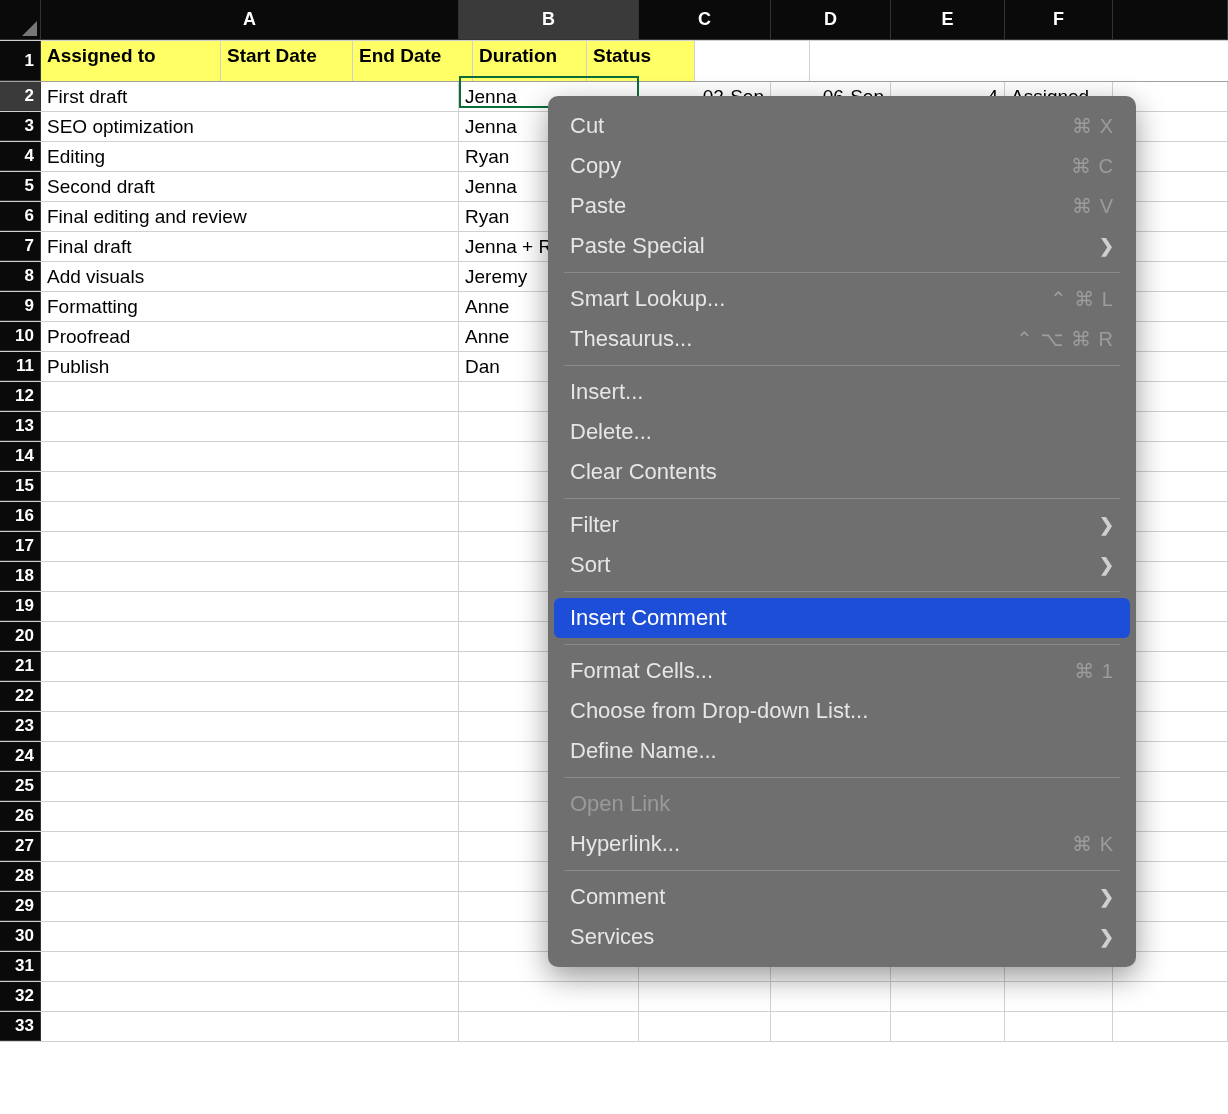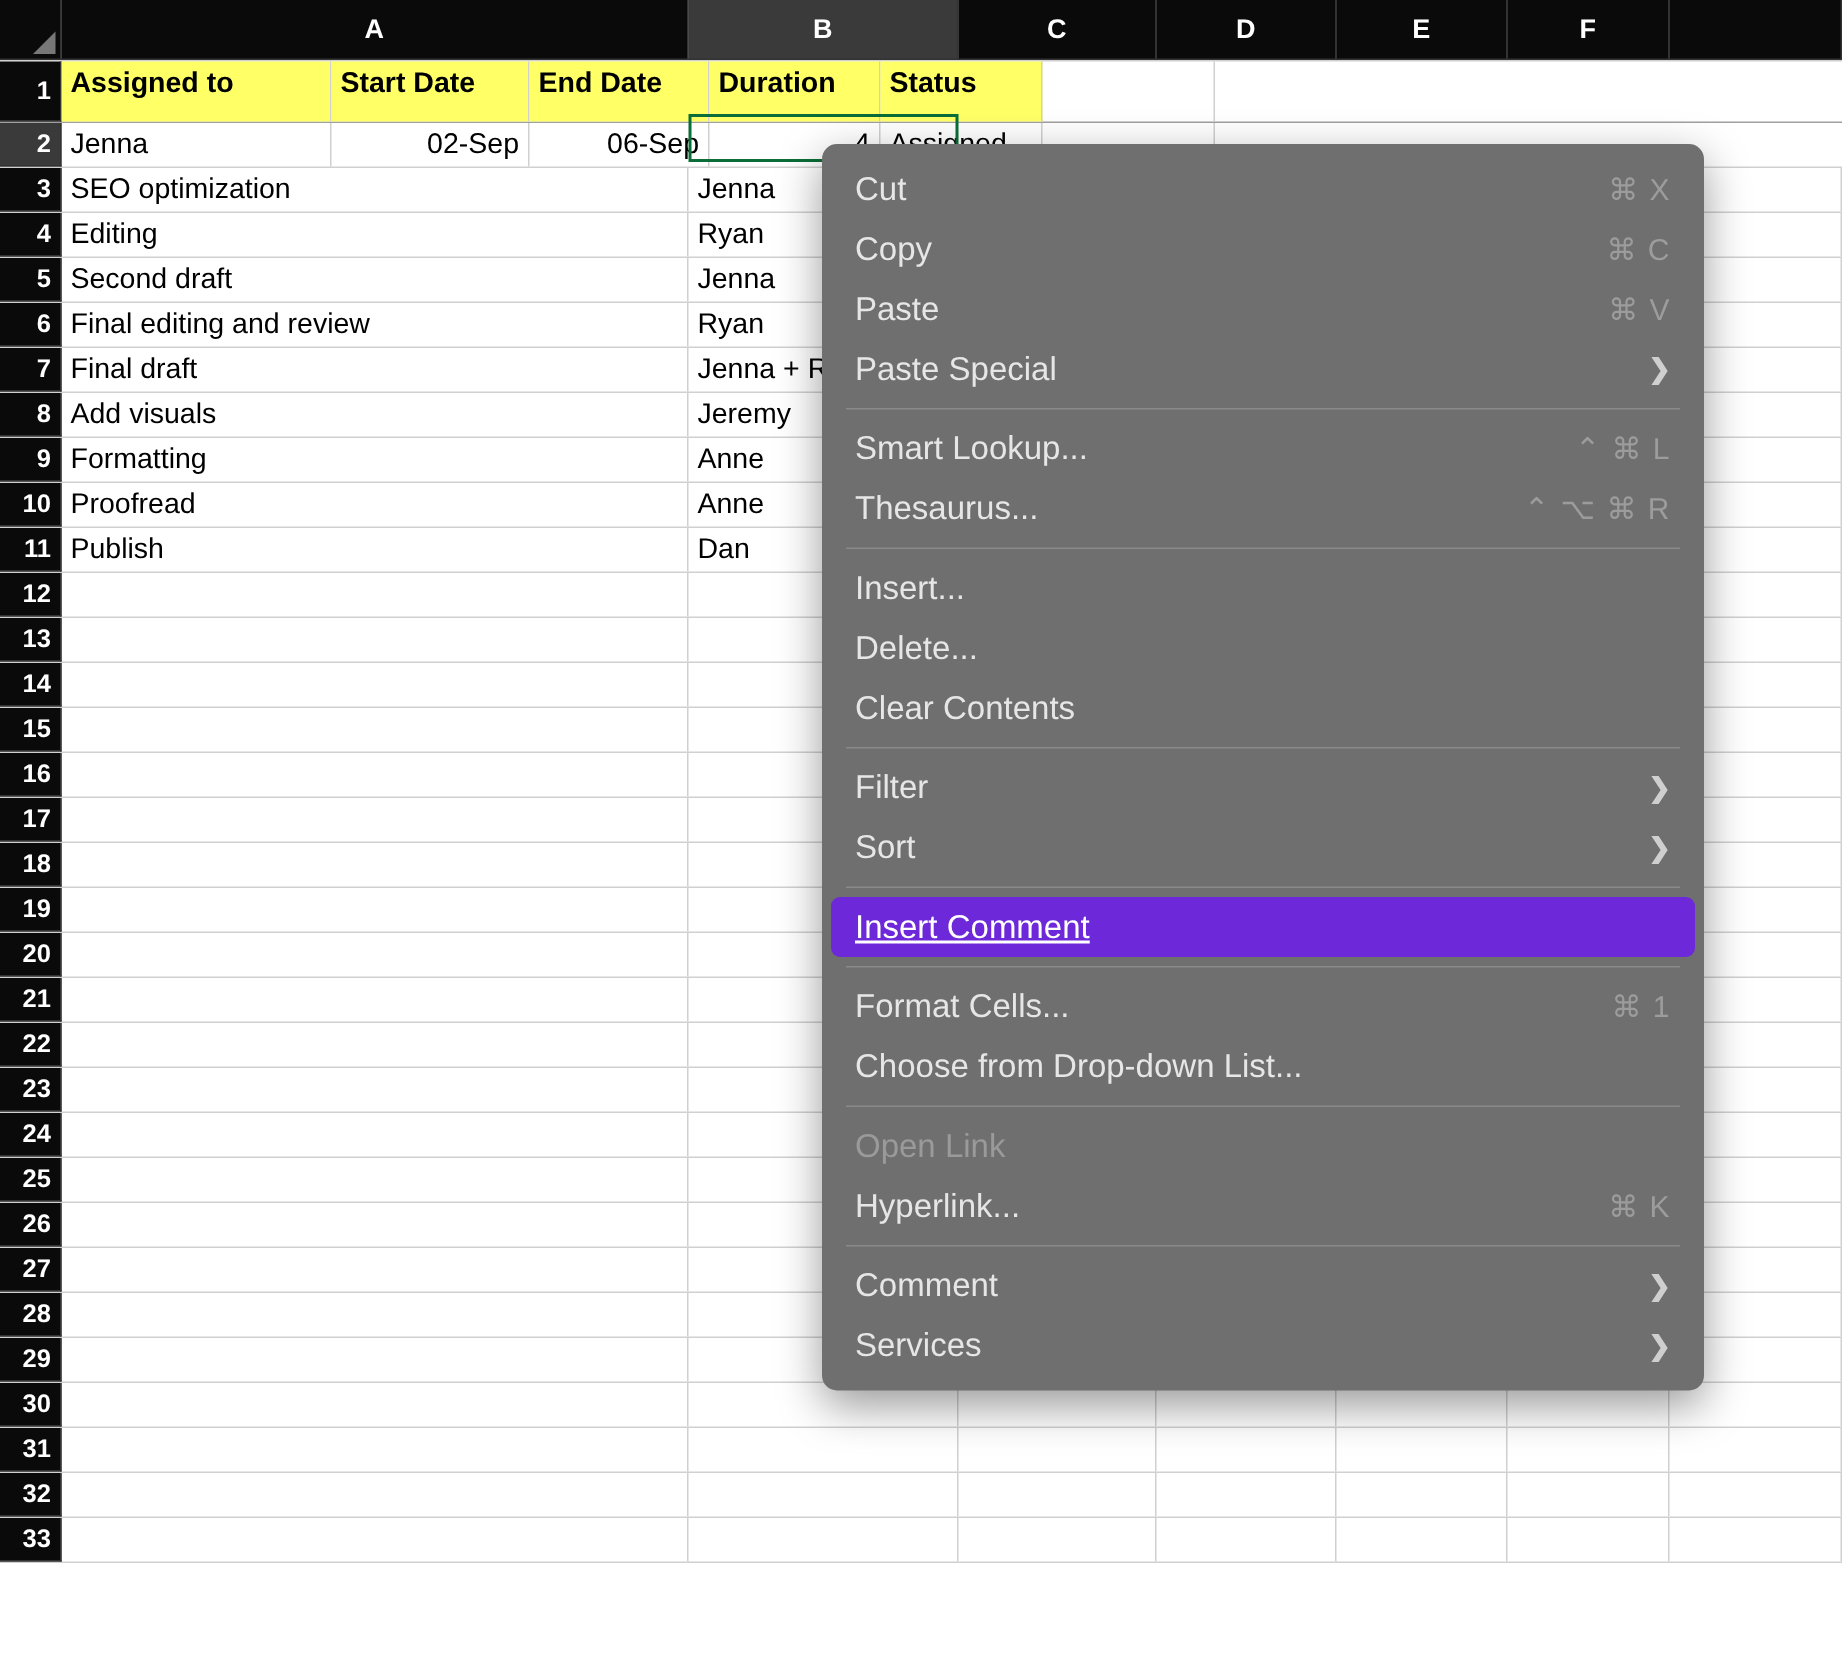--- a/index.html
+++ b/index.html
@@ -105,23 +105,22 @@
   }
   .ctx-item {
     display:flex;
     align-items:center;
     justify-content:space-between;
     padding: 7px 16px;
     border-radius: 6px;
     cursor: default;
   }
   .ctx-item.highlight {
-    background: #6d28d9;
+    background: #1d4ed8;
     color: #fff;
-    text-decoration: underline;
   }
   .ctx-item.disabled { color: #9a9a9a; }
   .ctx-sep {
     height:1px;
     background:#8a8a8a;
     margin: 6px 10px;
   }
   .ctx-short { color:#9c9c9c; font-size:20px; letter-spacing:1px; }
   .ctx-arrow { color:#cfcfcf; font-size:18px; font-weight:700; }
 </style>
@@ -146,20 +145,21 @@
         <div class="rownum">1</div>
         <div class="cell col-B hdr">Assigned to</div>
         <div class="cell col-C hdr">Start Date</div>
         <div class="cell col-D hdr">End Date</div>
         <div class="cell col-E hdr">Duration</div>
         <div class="cell col-F hdr">Status</div>
         <div class="cell col-G"></div>
       </div>
       <div class="row">
         <div class="rownum selected">2</div>
+        <div class="cell col-A">First draft</div>
         <div class="cell col-B">Jenna</div>
         <div class="cell col-C right">02-Sep</div>
         <div class="cell col-D right">06-Sep</div>
         <div class="cell col-E right">4</div>
         <div class="cell col-F">Assigned</div>
         <div class="cell col-G"></div>
       </div>
       <div class="row">
         <div class="rownum">3</div>
         <div class="cell col-A">SEO optimization</div>
@@ -526,20 +526,23 @@
       <span>Insert Comment</span>
     </div>
     <div class="ctx-sep"></div>
     <div class="ctx-item">
       <span>Format Cells...</span>
       <span class="ctx-short">⌘ 1</span>
     </div>
     <div class="ctx-item">
       <span>Choose from Drop-down List...</span>
     </div>
+    <div class="ctx-item">
+      <span>Define Name...</span>
+    </div>
     <div class="ctx-sep"></div>
     <div class="ctx-item disabled">
       <span>Open Link</span>
     </div>
     <div class="ctx-item">
       <span>Hyperlink...</span>
       <span class="ctx-short">⌘ K</span>
     </div>
     <div class="ctx-sep"></div>
     <div class="ctx-item">

